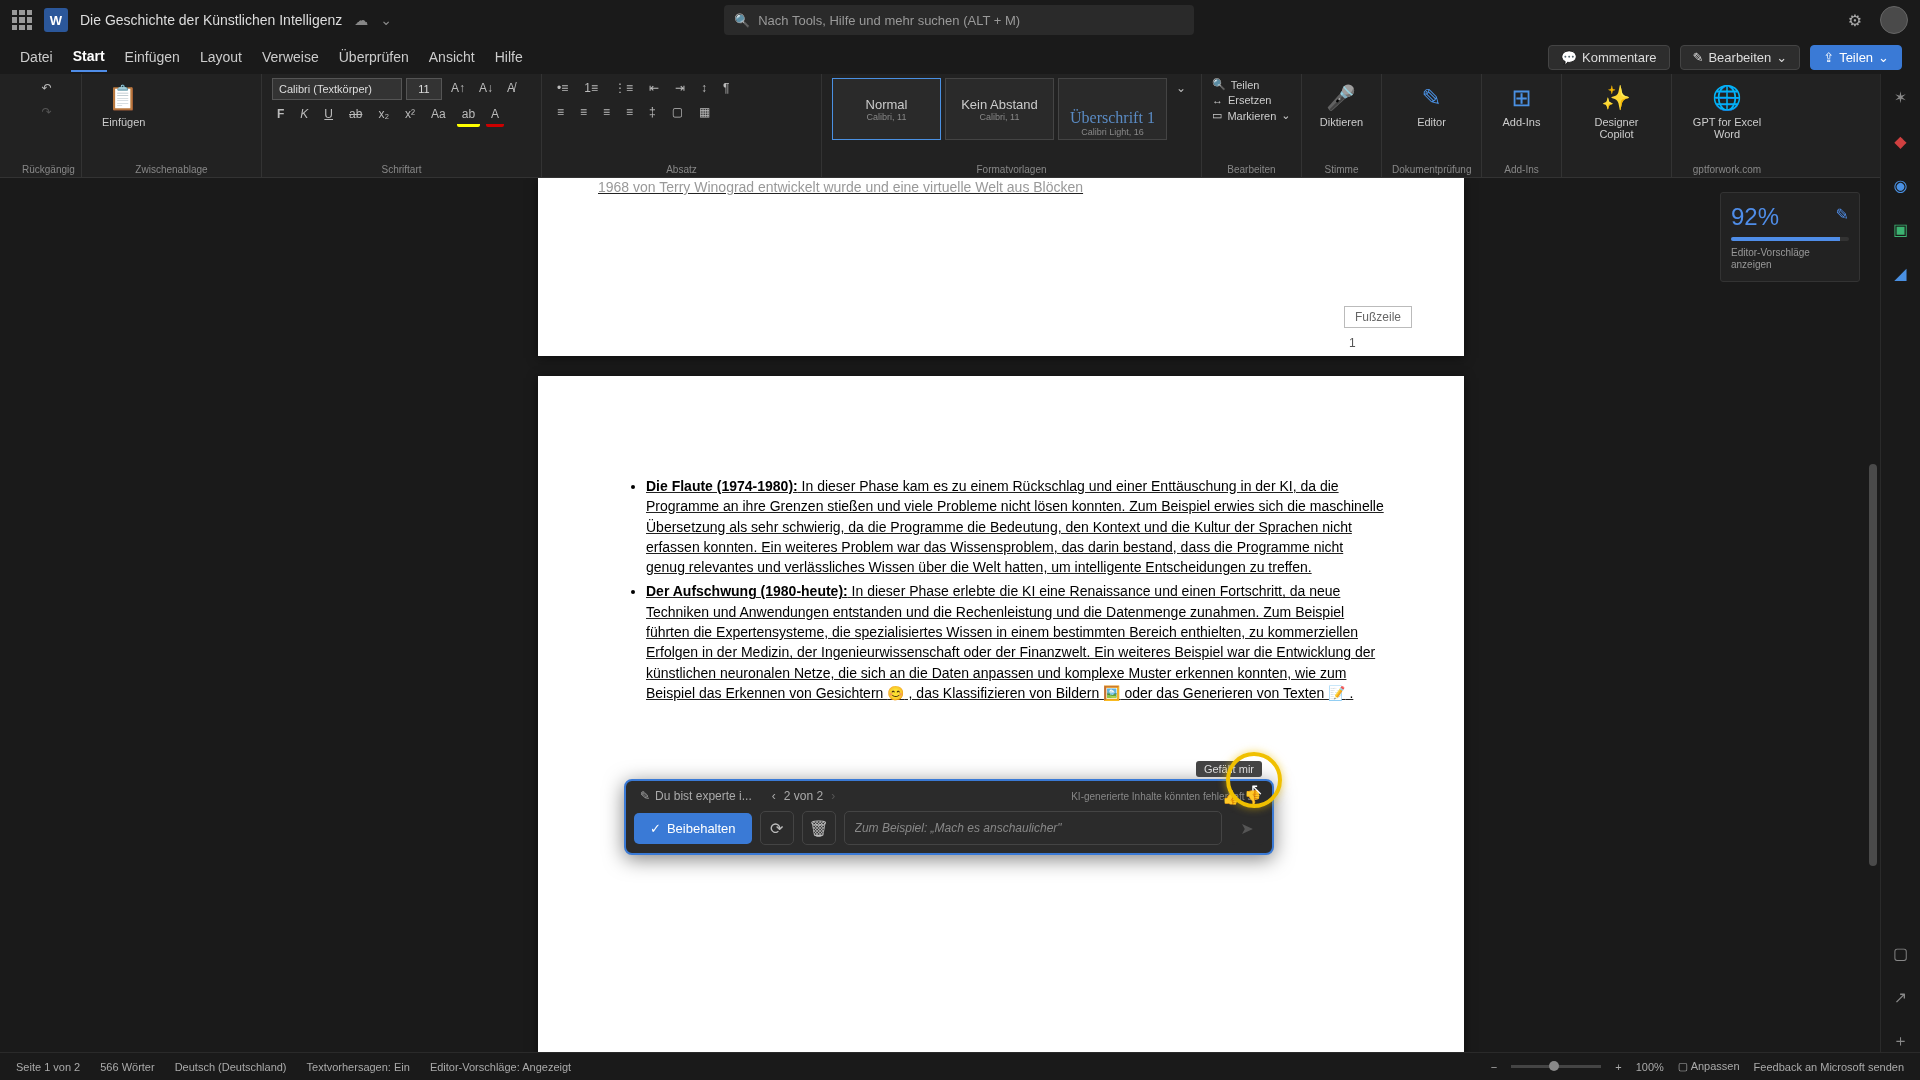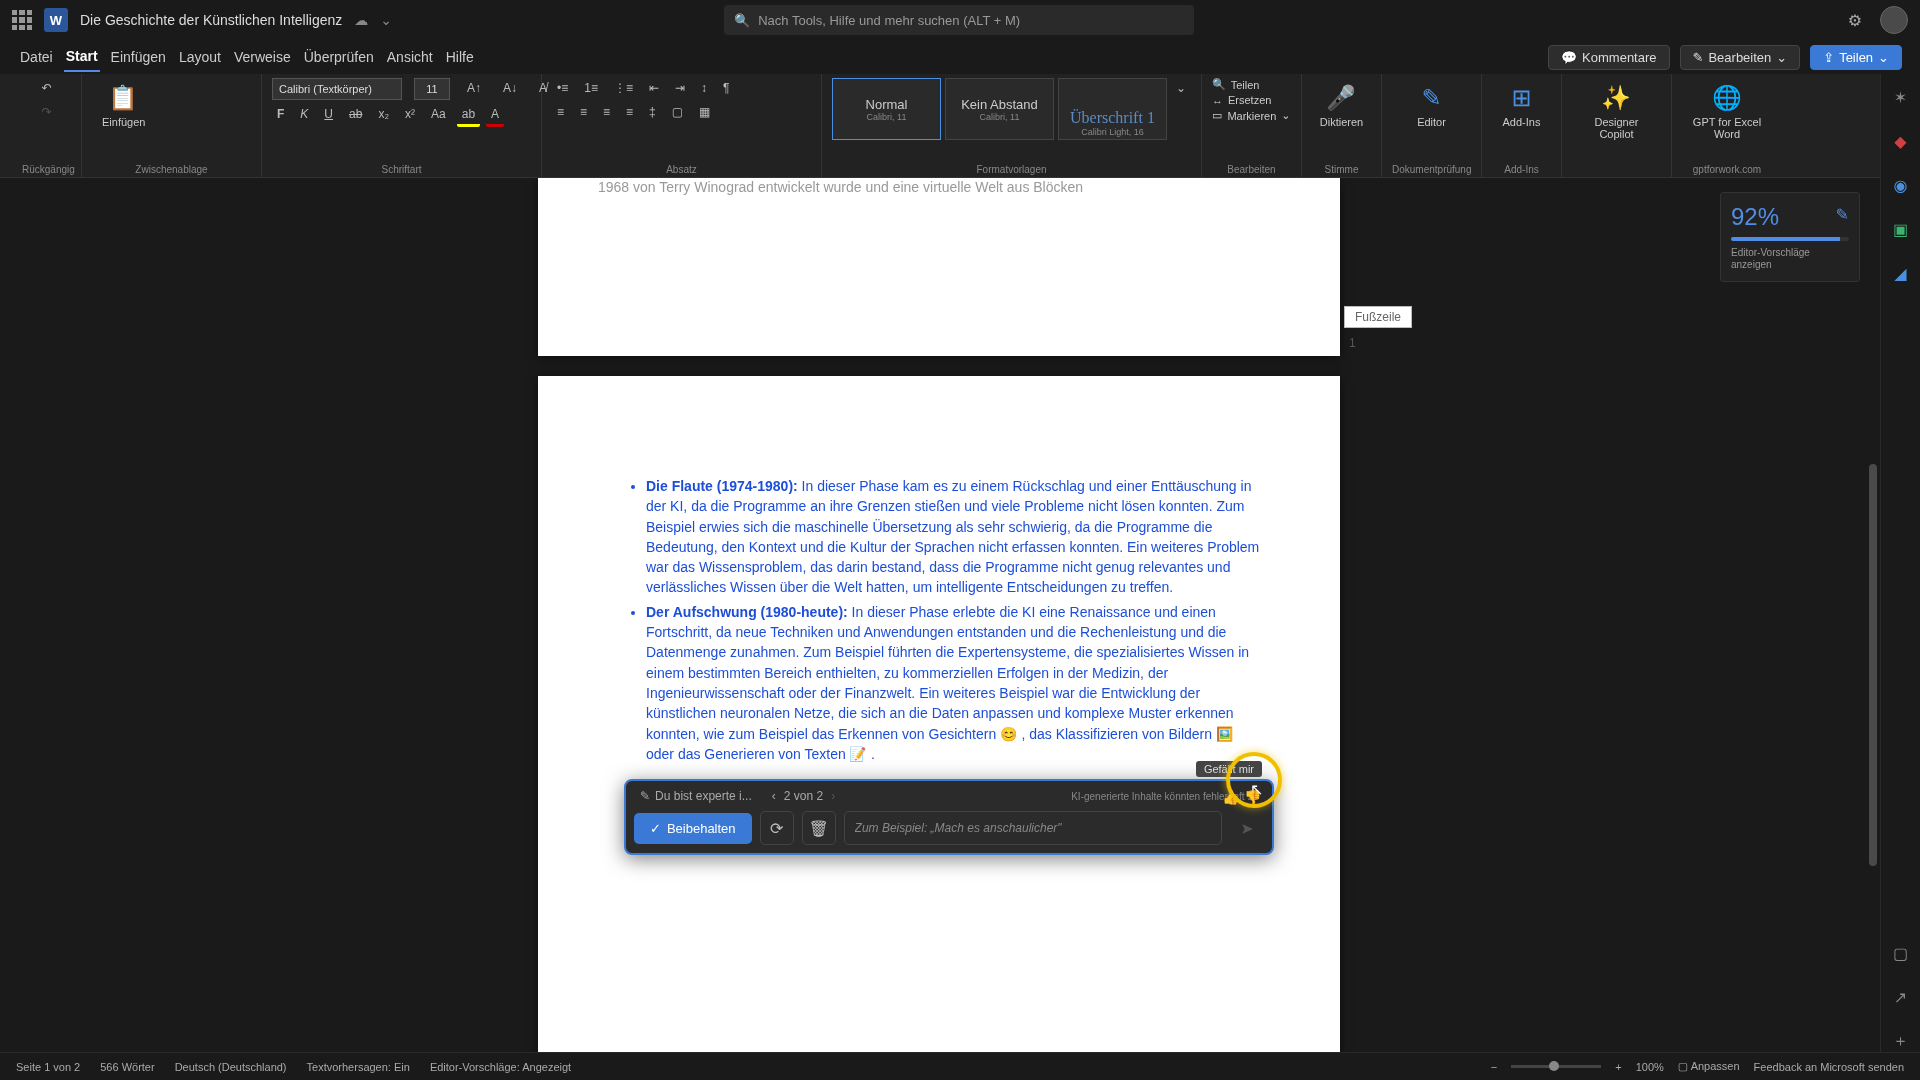--- a/index.html
+++ b/index.html
@@ -11,21 +11,21 @@
 .app-launcher span { background: #999; }
 .word-icon { width: 24px; height: 24px; background: #2b579a; border-radius: 3px; display: flex; align-items: center; justify-content: center; color: #fff; font-weight: bold; font-size: 13px; }
 .doc-title { color: #ddd; font-size: 14px; text-align: right; }
 .save-icon { color: #888; font-size: 14px; }
 .searchbar { margin-left: 320px; width: 470px; height: 30px; background: #2a2a2a; border-radius: 4px; display: flex; align-items: center; padding: 0 10px; color: #999; font-size: 13px; gap: 8px; }
 .titlebar-right { margin-left: auto; display: flex; align-items: center; gap: 14px; }
 .gear-icon, .avatar { width: 22px; height: 22px; display: flex; align-items: center; justify-content: center; color: #aaa; }
 .avatar { width: 28px; height: 28px; border-radius: 50%; background: #4a4a4a; border: 1px solid #666; }
 
 
-.tabs { height: 34px; background: #1a1a1a; display: flex; align-items: center; padding: 0 18px; gap: 9px; font-size: 14px; }
+.tabs { height: 34px; background: #1a1a1a; display: flex; align-items: center; padding: 0 18px; gap: 16px; font-size: 14px; }
 .tab { color: #ccc; cursor: pointer; padding: 6px 2px; }
 .tab.active { color: #fff; border-bottom: 2px solid #4f8de8; font-weight: 600; }
 .tabs-right { margin-left: auto; display: flex; gap: 10px; }
 .btn-pill { background: #2d2d2d; border: 1px solid #444; border-radius: 4px; padding: 4px 12px; font-size: 13px; color: #ddd; display: flex; align-items: center; gap: 5px; cursor: pointer; }
 .btn-share { background: #3a7ad6; border-color: #3a7ad6; color: #fff; }
 
 
 .ribbon { height: 104px; background: #222; display: flex; align-items: stretch; padding: 0 12px; border-bottom: 1px solid #333; }
 .ribbon-group { display: flex; flex-direction: column; justify-content: space-between; padding: 4px 10px 2px; border-right: 1px solid #333; }
 .ribbon-group-label { font-size: 10px; color: #888; text-align: center; margin-top: 2px; }
@@ -39,26 +39,26 @@
 .style-card { width: 114px; height: 62px; border: 1px solid #444; background: #2a2a2a; display: flex; flex-direction: column; align-items: center; justify-content: center; font-size: 11px; color: #ccc; cursor: pointer; }
 .style-card.sel { border-color: #4a90e2; }
 .style-card .nm { font-size: 13px; }
 .style-card .sub { font-size: 9px; color: #888; }
 .style-card.heading .nm { color: #5a8bc4; font-size: 16px; font-family: 'Calibri Light'; margin-top: 28px; }
 .editing-col { display: flex; flex-direction: column; gap: 3px; }
 .editing-col .row { display: flex; align-items: center; gap: 5px; font-size: 11px; color: #ccc; cursor: pointer; }
 
 
 .doc-area { position: absolute; top: 178px; left: 0; right: 40px; bottom: 28px; background: #1a1a1a; overflow: hidden; }
-.page { position: absolute; background: #fff; color: #222; box-shadow: 0 2px 10px rgba(0,0,0,0.5); width: 802px; }
+.page { position: absolute; background: #fff; color: #222; box-shadow: 0 2px 10px rgba(0,0,0,0.5); width: 926px; text-decoration: underline; }
 .page1 { top: 0; left: 538px; height: 178px; padding: 0 60px 50px; }
 .page1 .frag { color: #333; font-size: 14px; line-height: 1.4; padding-top: 0; }
 .page2 { top: 198px; left: 538px; height: 700px; padding: 100px 80px; }
 .bullet-list { list-style: disc; padding-left: 28px; }
-.bullet-list li { font-size: 14px; line-height: 1.45; color: #1d4ed8; margin-bottom: 4px; }
+.bullet-list li { font-size: 14px; line-height: 1.45; color: #000000; margin-bottom: 4px; }
 .bullet-title { font-weight: bold; }
 .emoji { font-size: 14px; }
 
 .footer-tag { position: absolute; top: 128px; left: 1344px; background: #fff; border: 1px solid #bbb; padding: 3px 10px; font-size: 12px; color: #666; cursor: pointer; text-align: right; }
 .page-num { position: absolute; top: 158px; left: 1349px; font-size: 12px; color: #555; }
 
 
 .score-panel { position: absolute; top: 14px; right: 20px; width: 140px; background: #222; border: 1px solid #333; border-radius: 3px; padding: 10px; }
 .score-val { font-size: 24px; font-weight: normal; color: #4f8de8; }
 .score-bar { height: 4px; background: #333; margin: 6px 0; border-radius: 2px; overflow: hidden; }
@@ -169,21 +169,21 @@
     <div style="display:flex;gap:6px">
       <div class="ribbon-large">
           <span class="icon-lg">📋</span>
           <span>Einfügen</span>
         </div>
     </div>
     <div class="ribbon-group-label">Zwischenablage</div>
   </div>
   <div class="ribbon-group" style="width:280px">
     <div>
-      <div style="display:flex;gap:12px;margin-bottom:4px">
+      <div style="display:flex;gap:4px;margin-bottom:4px">
         <input class="fontname" value="Calibri (Textkörper)" style="">
         <input class="fontsize" value="11" style="">
         <div class="ribbon-btn">A↑</div>
         <div class="ribbon-btn">A↓</div>
         <div class="ribbon-btn">A̸</div>
       </div>
       <div style="display:flex;gap:6px">
         <div class="ribbon-btn"><b>F</b></div>
         <div class="ribbon-btn"><i>K</i></div>
         <div class="ribbon-btn"><u>U</u></div>

